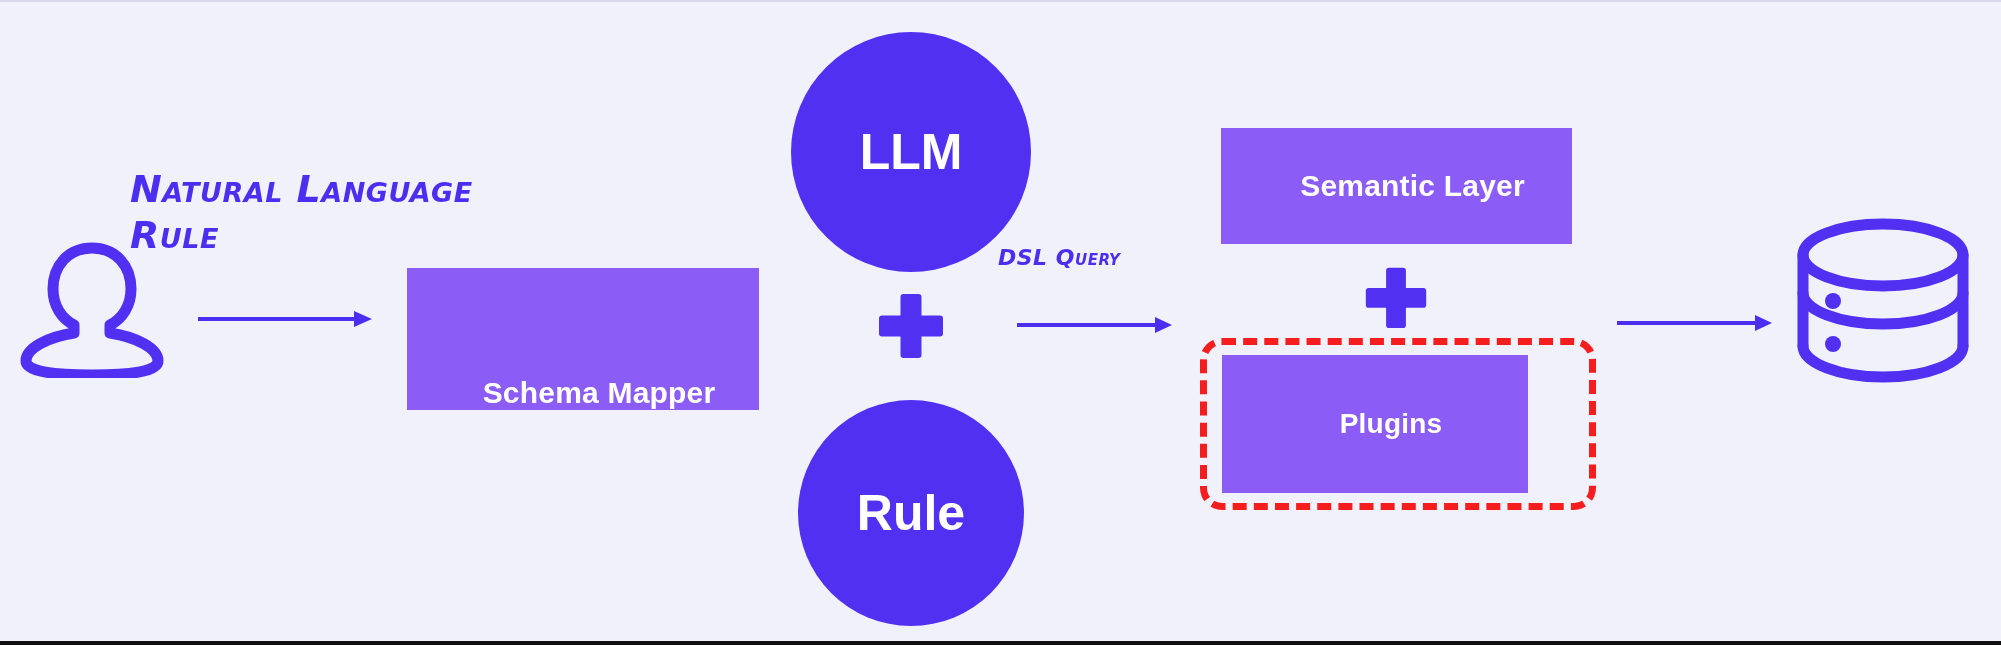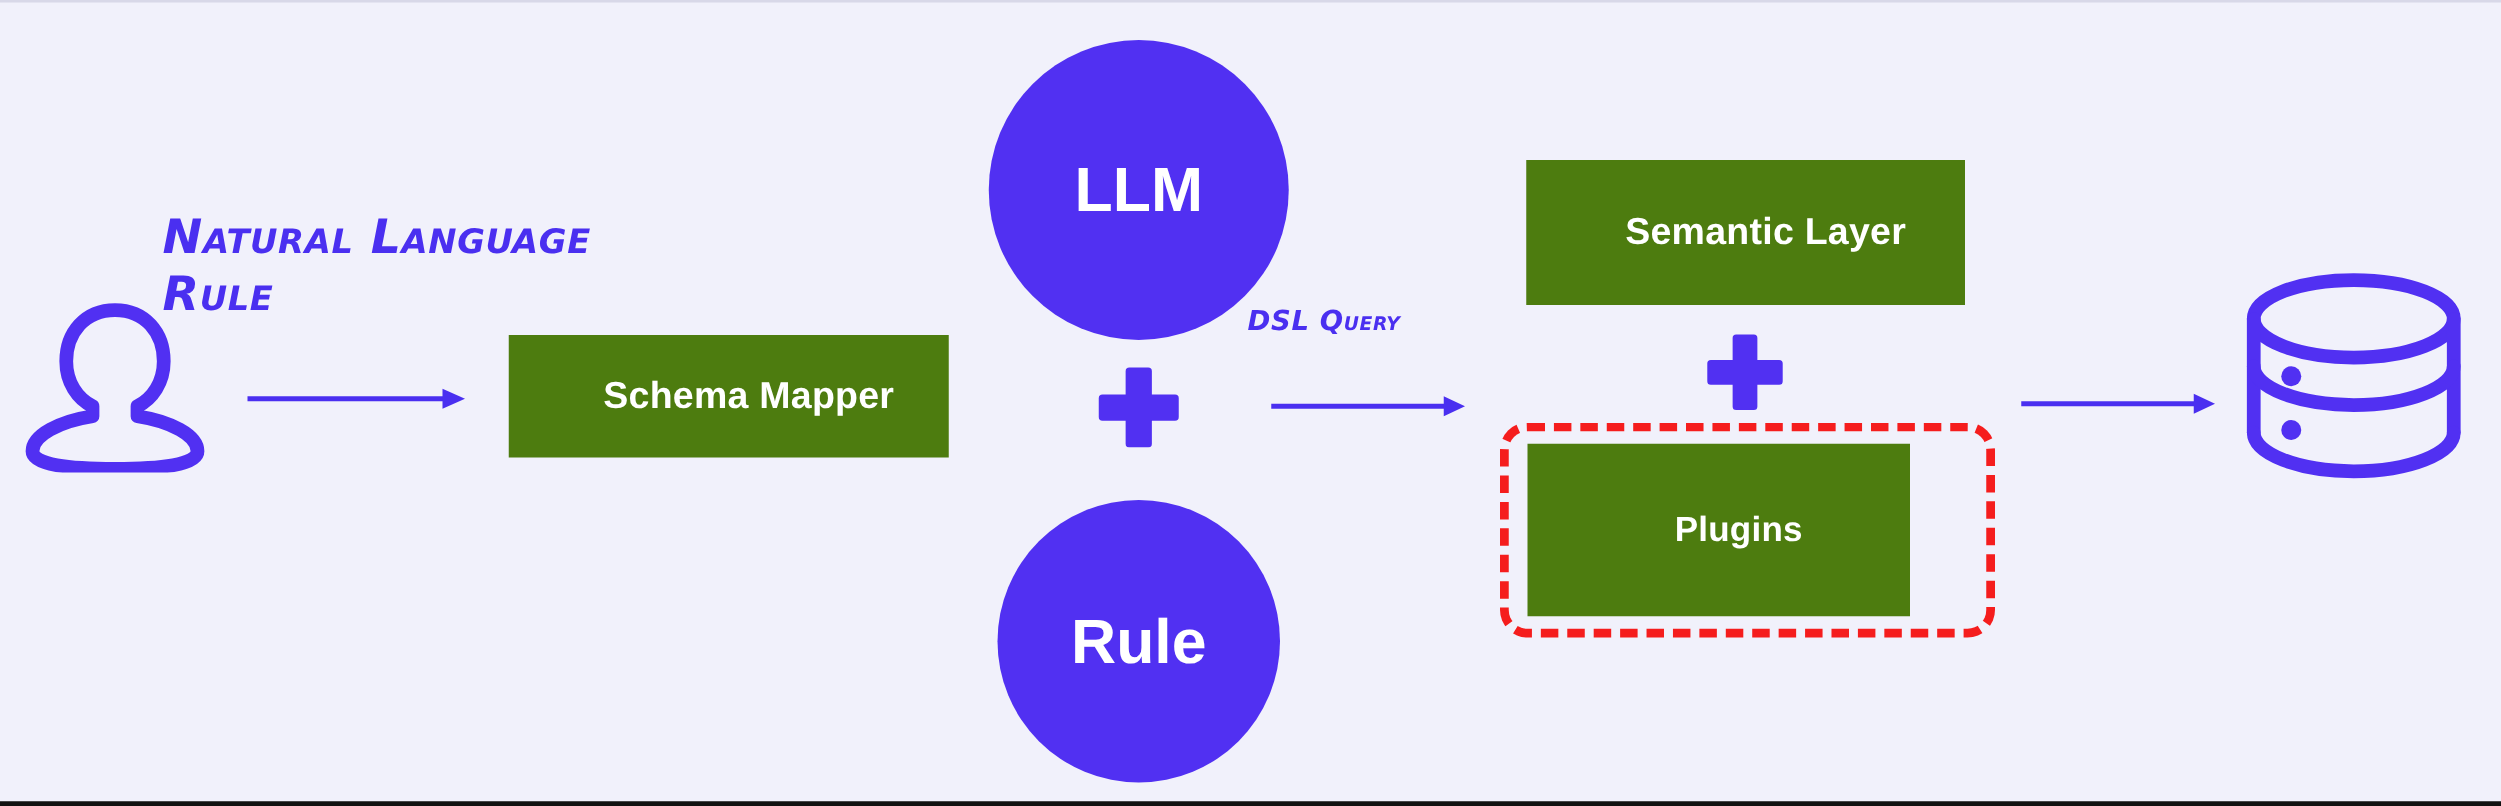--- a/index.html
+++ b/index.html
@@ -22,21 +22,21 @@
     position: absolute;
     left: 0; top: 0;
     width: 100%;
     height: 2px;
     background: #d8d8e8;
   }
 
   
   .node-box {
     position: absolute;
-    background: #4d7c0f;
+    background: #8b5cf6;
     display: flex;
     align-items: center;
     justify-content: center;
     box-sizing: border-box;
     padding-left: 32px;
   }
   .node-box .box-label {
     color: #ffffff;
     font-weight: bold;
     font-family: "Liberation Sans", sans-serif;
@@ -115,21 +115,21 @@
     <div>Rule</div>
   </div>
 
   <div class="arrow" style="left:196px; top:306px; width:180px; height:26px;">
     <svg width="180" height="26" viewBox="0 0 180 26" aria-hidden="true">
       <line x1="2" y1="13" x2="160" y2="13" stroke="#4a2ff0" stroke-width="4"></line>
       <polygon points="158,5 176,13 158,21" fill="#4a2ff0"></polygon>
     </svg>
   </div>
 
-  <div class="node-box" style="left:407px; top:268px; width:352px; height:98px;">
+  <div class="node-box" style="left:407px; top:268px; width:352px; height:142px;align-items:flex-end;">
     <span class="box-label" style="font-size:30px;">Schema Mapper</span>
   </div>
 
   <div class="circle" style="left:791px; top:32px; width:240px; height:240px;align-items:center;">
     <span class="circle-label" style="font-size:50px;">LLM</span>
   </div>
 
   <div class="plus" style="left:876px; top:288px; width:70px; height:70px;">
     <svg width="70" height="70" viewBox="0 0 70 70" aria-hidden="true">
       <path d="M27.5 6 h15 a3 3 0 0 1 3 3 v18.5 h18.5 a3 3 0 0 1 3 3 v15 a3 3 0 0 1 -3 3 h-18.5 v18.5 a3 3 0 0 1 -3 3 h-15 a3 3 0 0 1 -3 -3 v-18.5 h-18.5 a3 3 0 0 1 -3 -3 v-15 a3 3 0 0 1 3 -3 h18.5 v-18.5 a3 3 0 0 1 3 -3 z" fill="#5130f2"></path>

